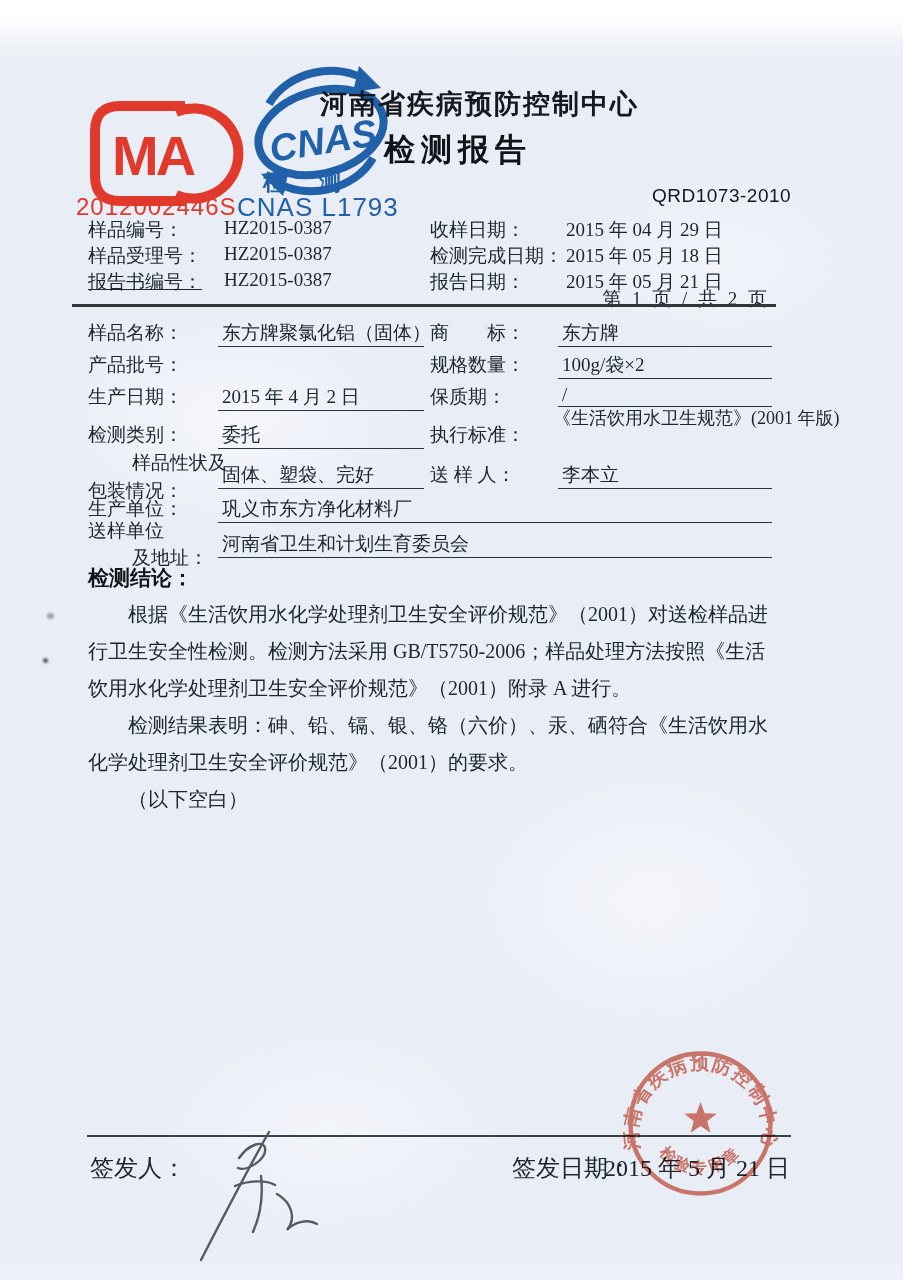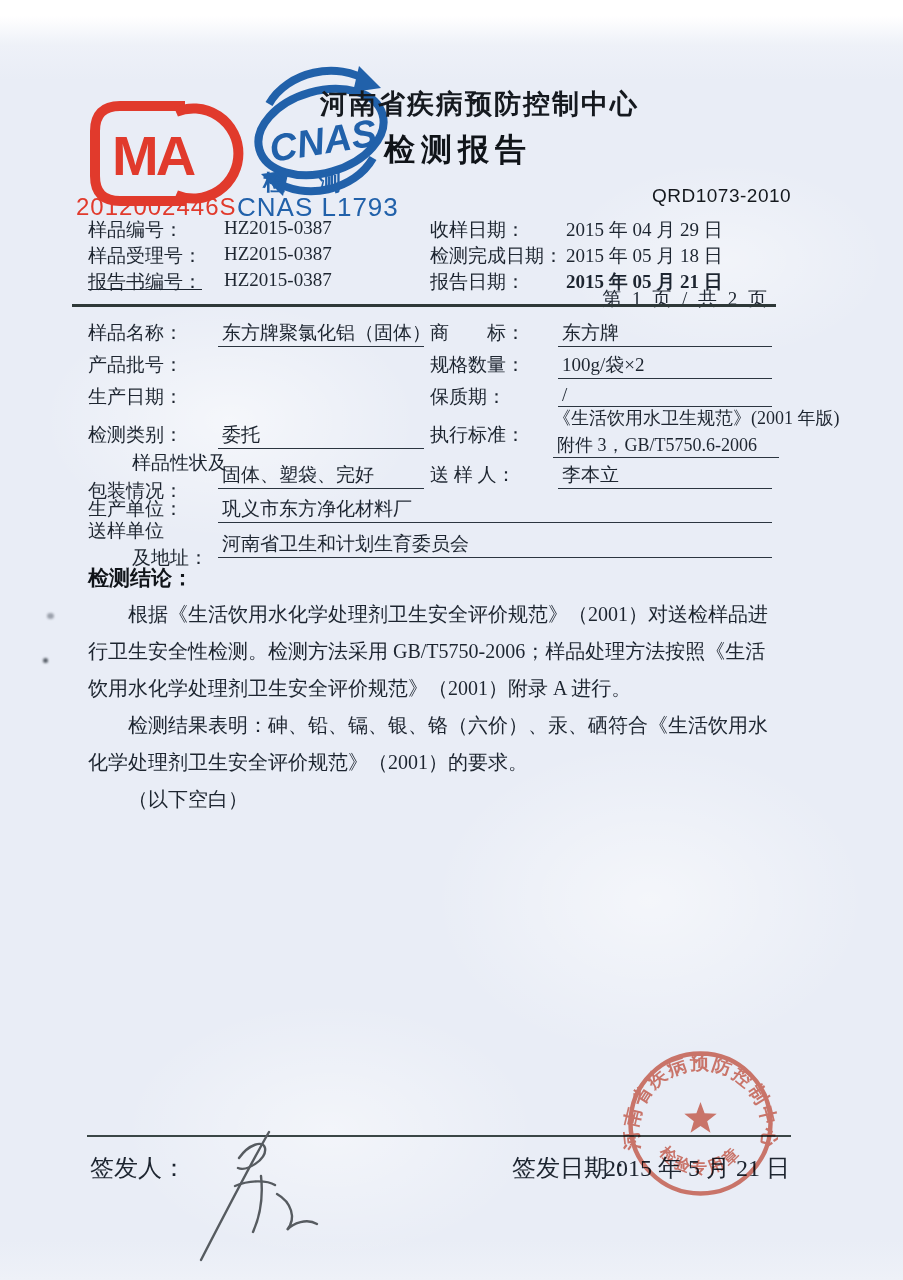--- a/index.html
+++ b/index.html
@@ -84,43 +84,43 @@
   <div class="abs val" style="left:566px;top:217px;">2015 年 04 月 29 日</div>
 
   <div class="abs lbl" style="left:88px;top:243px;">样品受理号：</div>
   <div class="abs val" style="left:224px;top:243px;">HZ2015-0387</div>
   <div class="abs lbl" style="left:430px;top:243px;">检测完成日期：</div>
   <div class="abs val" style="left:566px;top:243px;">2015 年 05 月 18 日</div>
 
   <div class="abs lbl" style="left:88px;top:269px;text-decoration:underline;">报告书编号：</div>
   <div class="abs val" style="left:224px;top:269px;">HZ2015-0387</div>
   <div class="abs lbl" style="left:430px;top:269px;">报告日期：</div>
-  <div class="abs val" style="left:566px;top:269px;font-weight:bold;">2015 年 05 月 21 日</div>
+  <div class="abs val" style="left:566px;top:269px;">2015 年 05 月 21 日</div>
 
   <div class="abs page-ind">第 1 页 / 共 2 页</div>
   <div class="abs rule-thick"></div>
 
   <div class="abs lbl" style="left:88px;top:320px;">样品名称：</div>
   <div class="abs val uline" style="left:218px;top:320px;width:202px;">东方牌聚氯化铝（固体）</div>
   <div class="abs lbl" style="left:430px;top:320px;">商　　标：</div>
   <div class="abs val uline" style="left:558px;top:320px;width:210px;">东方牌</div>
 
   <div class="abs lbl" style="left:88px;top:352px;">产品批号：</div>
   <div class="abs lbl" style="left:430px;top:352px;">规格数量：</div>
   <div class="abs val uline" style="left:558px;top:352px;width:210px;">100g/袋×2</div>
 
   <div class="abs lbl" style="left:88px;top:384px;">生产日期：</div>
+  <div class="abs val uline" style="left:218px;top:384px;width:202px;">2015 年 4 月 2 日</div>
   <div class="abs lbl" style="left:430px;top:384px;">保质期：</div>
   <div class="abs val uline" style="left:558px;top:384px;width:210px;">/</div>
 
   <div class="abs lbl" style="left:88px;top:422px;">检测类别：</div>
   <div class="abs val uline" style="left:218px;top:422px;width:202px;">委托</div>
   <div class="abs lbl" style="left:430px;top:422px;">执行标准：</div>
   <div class="abs val" style="left:553px;top:406px;font-size:18px;">《生活饮用水卫生规范》(2001 年版)</div>
-  <div class="abs val uline" style="left:553px;top:433px;width:222px;font-size:18px;">附件 3，GB/T5750.6-2006</div>
 
   <div class="abs lbl" style="left:88px;top:450px;margin-left:44px;">样品性状及</div>
   <div class="abs lbl" style="left:88px;top:478px;">包装情况：</div>
   <div class="abs val uline" style="left:218px;top:462px;width:202px;">固体、塑袋、完好</div>
   <div class="abs lbl" style="left:430px;top:462px;">送 样 人：</div>
   <div class="abs val uline" style="left:558px;top:462px;width:210px;">李本立</div>
 
   <div class="abs lbl" style="left:88px;top:496px;">生产单位：</div>
   <div class="abs val uline" style="left:218px;top:496px;width:550px;">巩义市东方净化材料厂</div>
 

